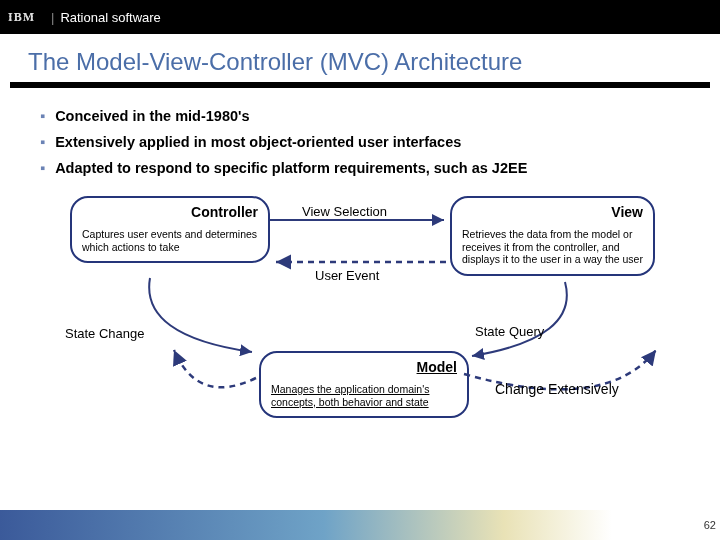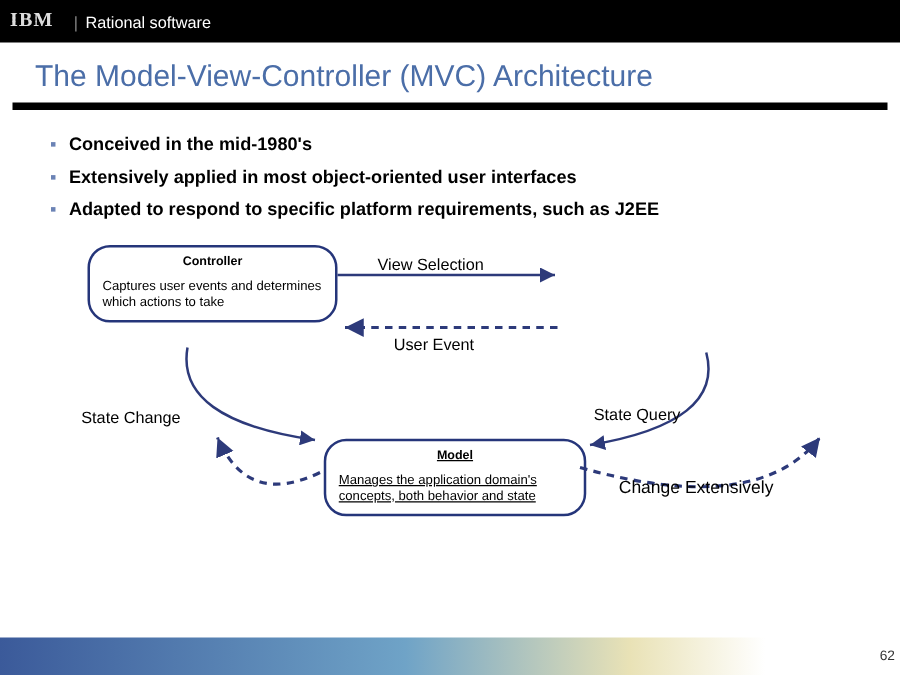--- a/index.html
+++ b/index.html
@@ -4,38 +4,38 @@
 <style>
   * { box-sizing: border-box; margin: 0; padding: 0; }
   html, body { width: 720px; height: 540px; font-family: Arial, Helvetica, sans-serif; background: #fff; }
   .slide { width: 720px; height: 540px; position: relative; }
   .header {
     width: 100%; height: 34px; background: #000; color: #fff;
     display: flex; align-items: center; padding: 0 8px; font-size: 13px;
   }
   .ibm-logo {
     font-family: "Times New Roman", serif; font-weight: bold; letter-spacing: 1px;
-    font-size: 16px; margin-right: 10px; color: #ddd;
+    font-size: 12px; margin-right: 10px; color: #ddd;
     background: linear-gradient(to bottom, #ddd 1px, #000 1px) 0 0/100% 3px;
     -webkit-background-clip: text; background-clip: text;
   }
   .header-sep { color: #888; margin: 0 6px; }
   .title {
     color: #4b6ea8; font-size: 24px; font-weight: normal;
     padding: 14px 18px 6px 18px; border-bottom: 6px solid #000000; margin: 0 10px;
   }
   .bullets { padding: 10px 40px; }
   .bullets li { list-style: none; font-size: 14.5px; font-weight: bold; margin: 10px 0; }
   .bullets li::before { content: "▪"; color: #6b83b5; margin-right: 10px; }
   .diagram { position: relative; width: 100%; height: 260px; }
   .node {
     position: absolute; border: 2px solid #25357a; border-radius: 18px;
     background: #fff; padding: 6px 10px 8px 10px; font-size: 11px;
   }
-  .node .node-title { font-weight: bold; font-size: 10px; text-align: center; margin-bottom: 8px; }
+  .node .node-title { font-weight: bold; font-size: 14px; text-align: right; margin-bottom: 8px; }
   .node .node-desc  { font-size: 10.5px; line-height: 1.2; }
   #node-controller { left: 70px;  top: 0px;   width: 200px; }
   #node-view       { left: 450px; top: 0px;   width: 205px; }
   #node-model      { left: 259px; top: 155px; width: 210px; text-decoration: underline; }
   .lbl { position: absolute; font-size: 13px; }
   #lbl-viewsel  { left: 302px; top: 8px; }
   #lbl-userevt  { left: 315px; top: 72px; }
   #lbl-stchg    { left: 65px;  top: 130px; }
   #lbl-stqry    { left: 475px; top: 128px; }
   #lbl-chnot    { left: 495px; top: 185px; font-size: 14px; }
@@ -71,20 +71,24 @@
     <li>Adapted to respond to specific platform requirements, such as J2EE</li>
   </ul>
 
   <div class="diagram">
 
     <div id="node-controller" class="node">
       <div class="node-title">Controller</div>
       <div class="node-desc">Captures user events and determines which actions to take</div>
     </div>
 
+    <div id="node-view" class="node">
+      <div class="node-title">View</div>
+      <div class="node-desc">Retrieves the data from the model or receives it from the controller, and displays it to the user in a way the user</div>
+    </div>
 
     <div id="node-model" class="node">
       <div class="node-title">Model</div>
       <div class="node-desc">Manages the application domain's concepts, both behavior and state</div>
     </div>
 
     <svg id="arrow-viewsel" width="184" height="16">
       <defs>
           <marker id="ah1" markerWidth="8" markerHeight="8" refX="6" refY="3" orient="auto">
             <path d="M0,0 L6,3 L0,6 Z" fill="#2d3a7a"></path>

